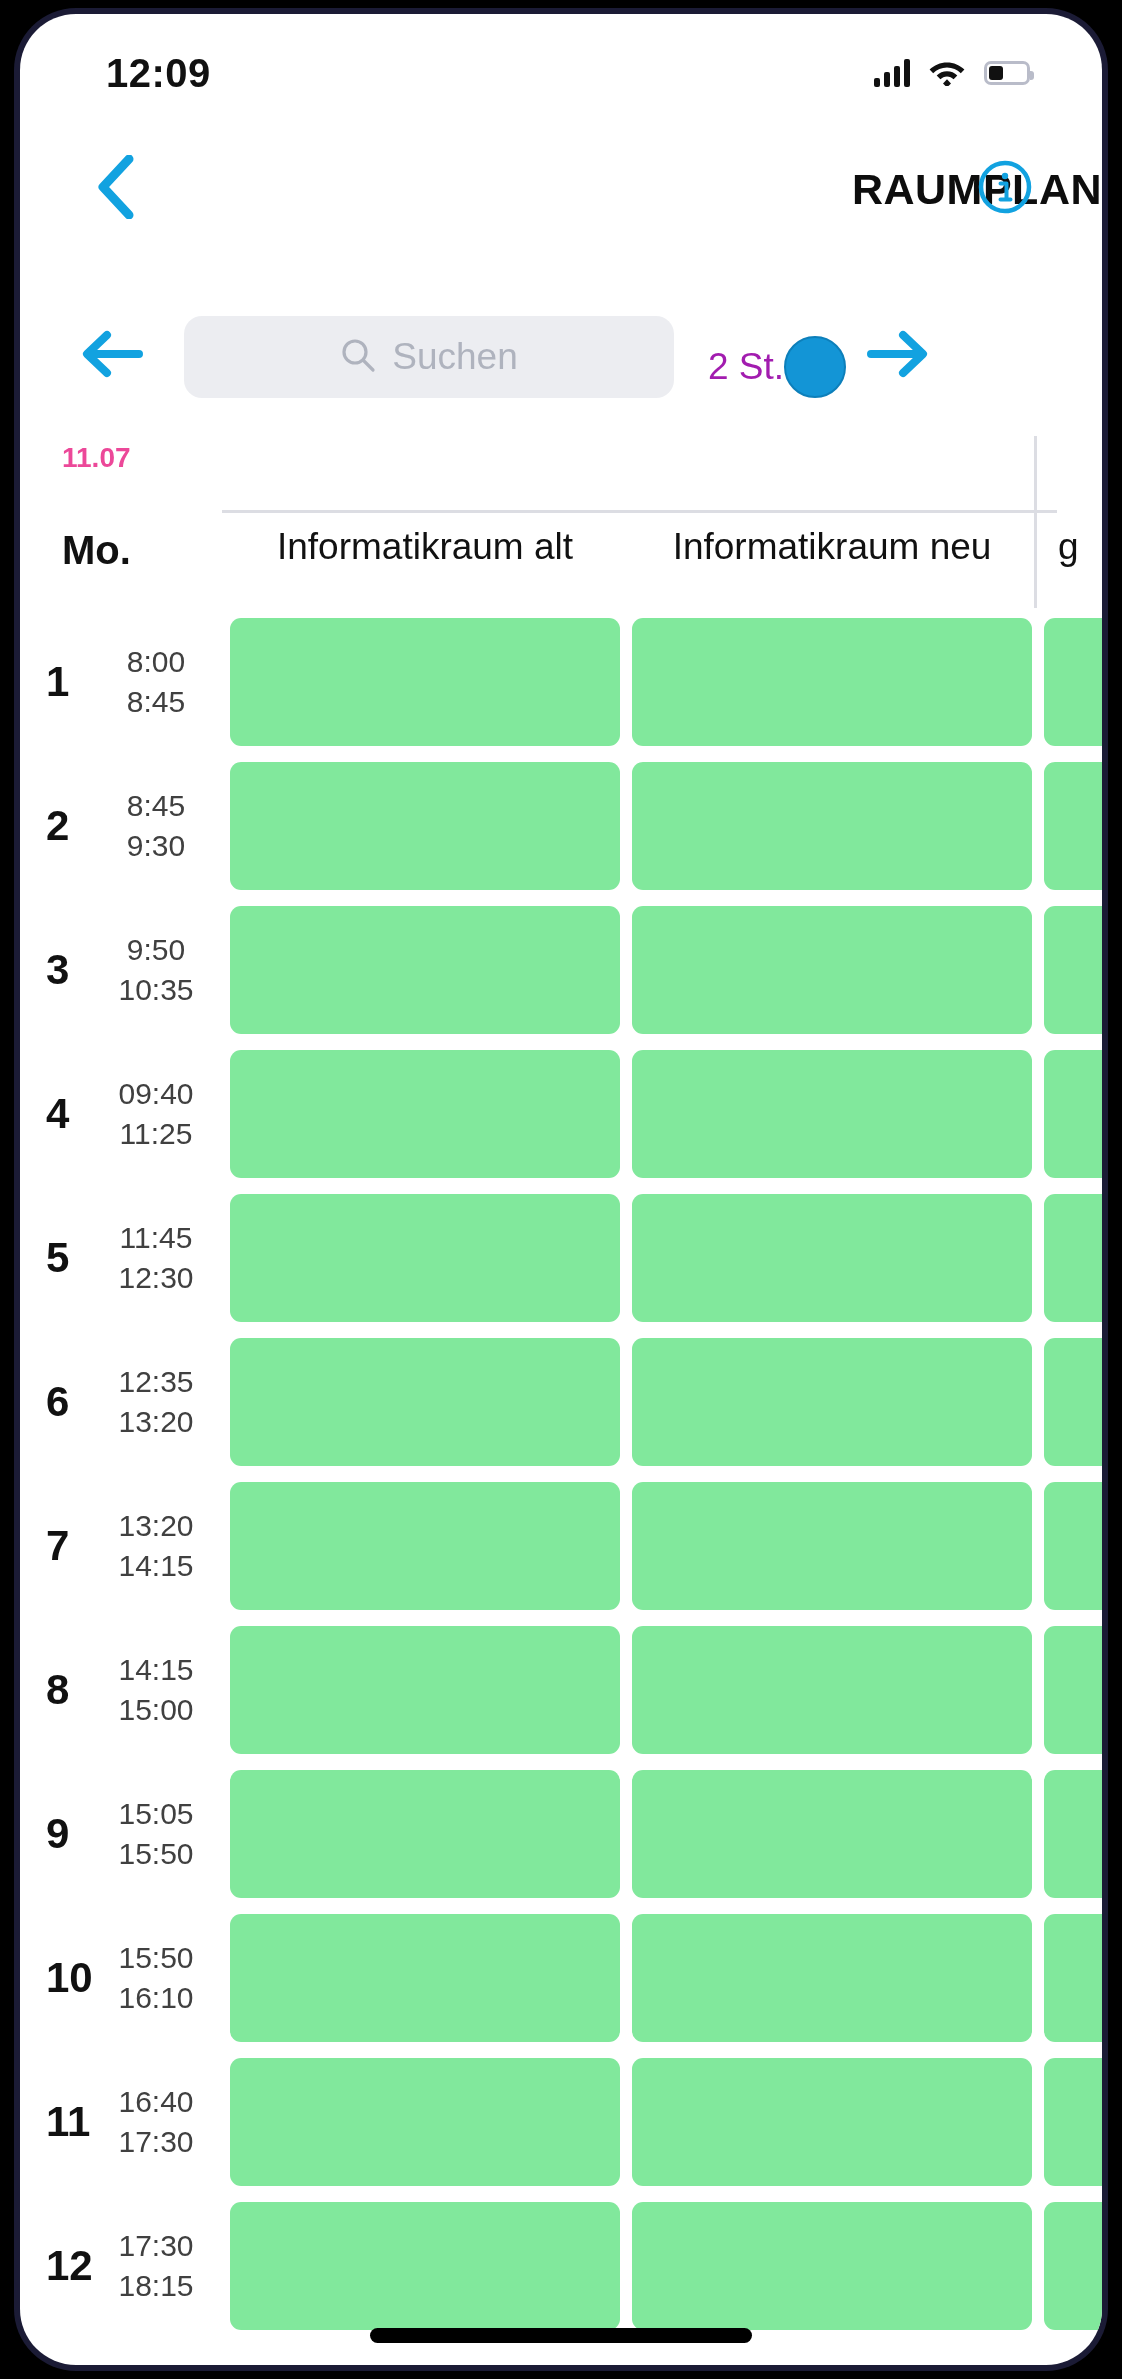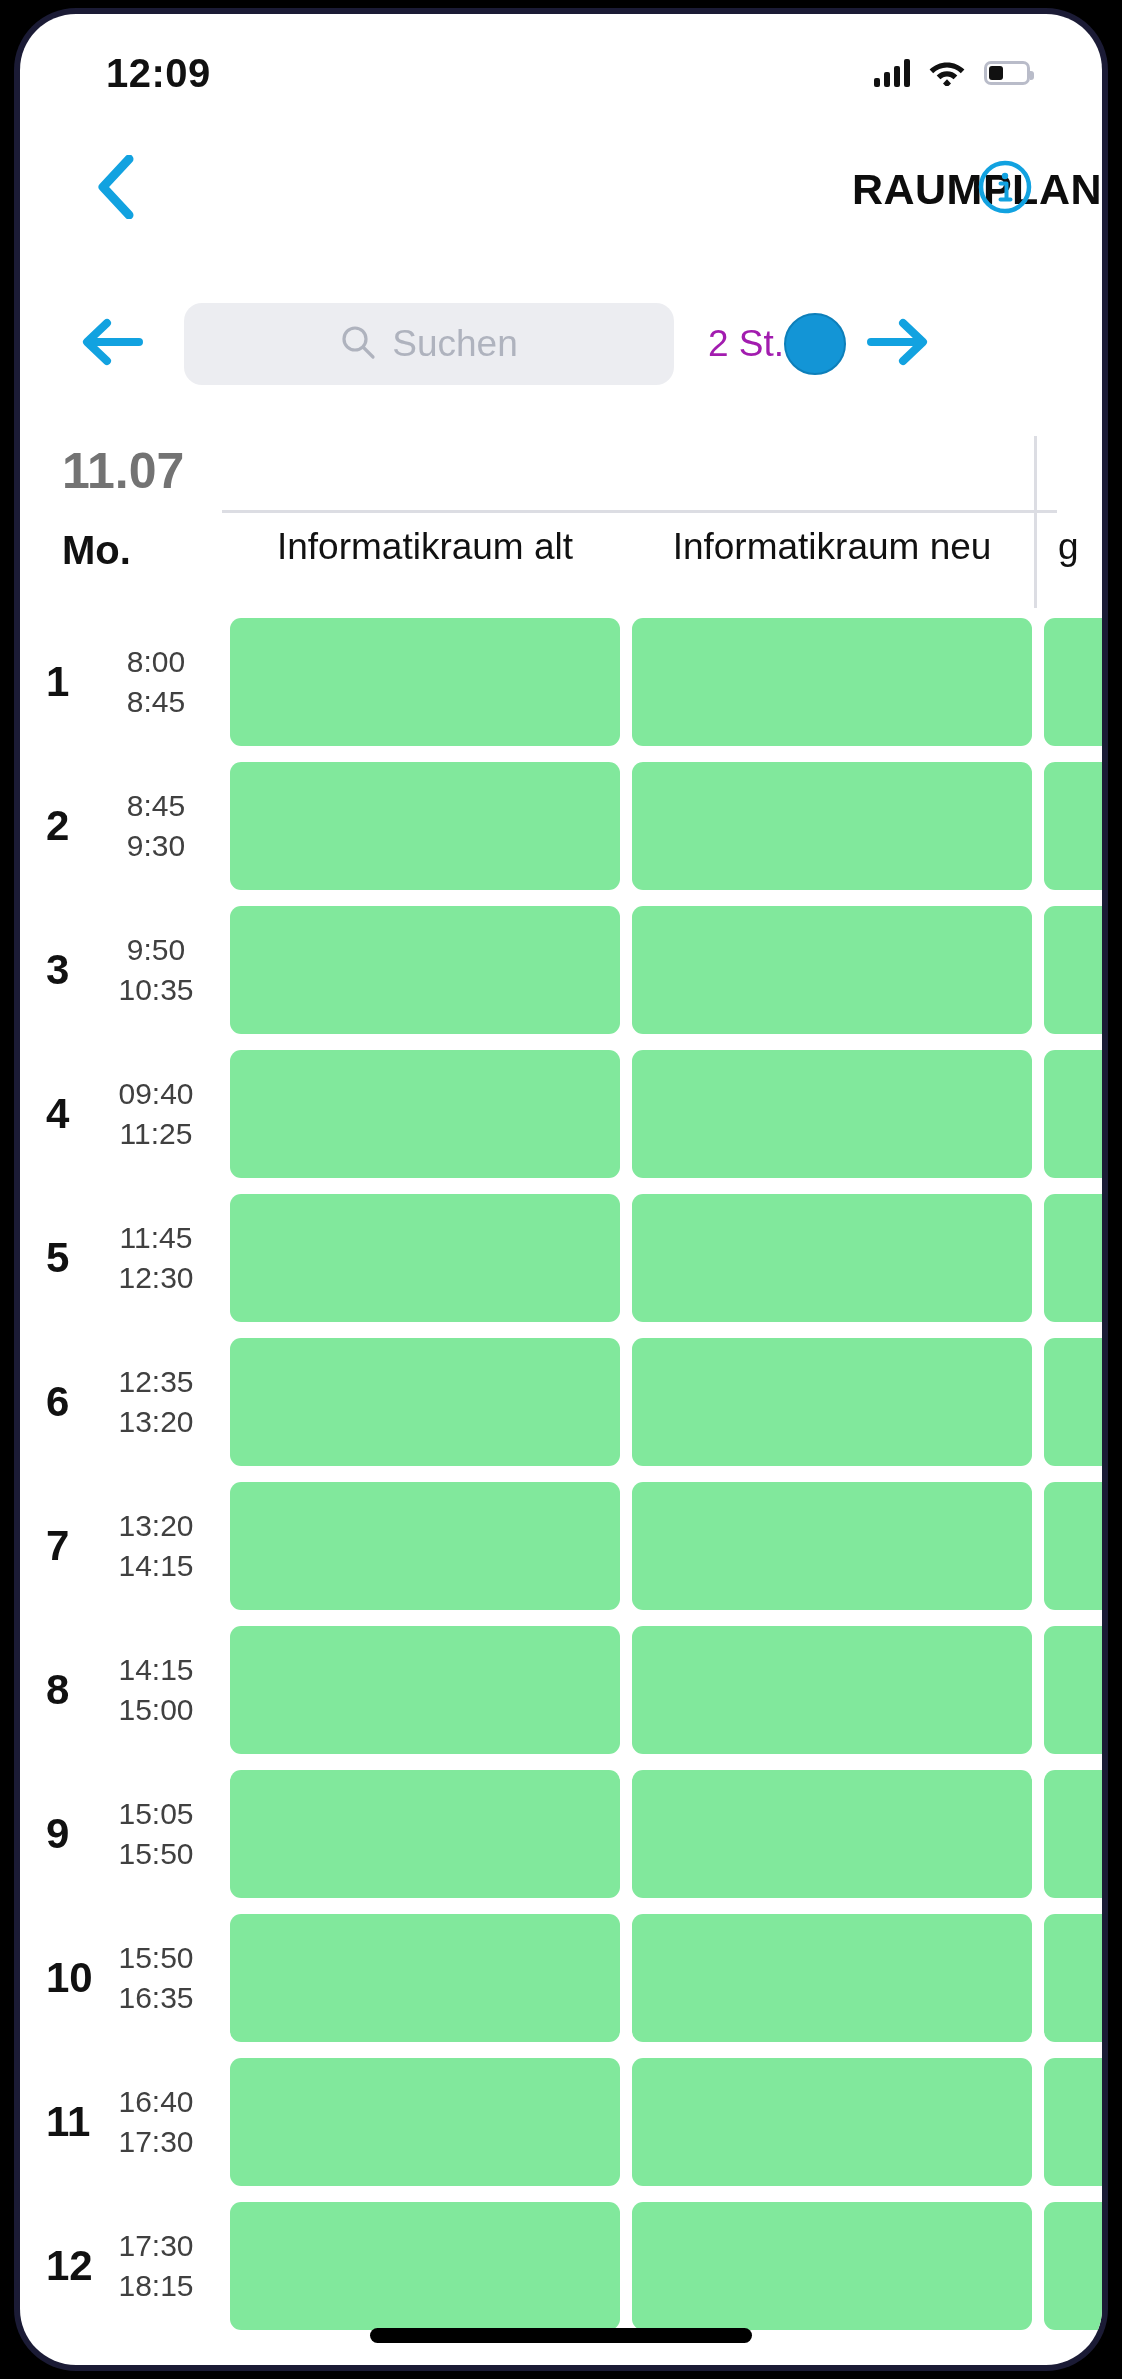--- a/index.html
+++ b/index.html
@@ -113,21 +113,21 @@
     display: flex; align-items: center; justify-content: center;
   }
 
   
   #toolbar {
     position: absolute;
     left: 0; top: 276px;
     width: 100%;
     height: 108px;
     display: flex;
-    align-items: center;
+    align-items: flex-end;
     padding: 0 40px 0 50px;
   }
   #prev-week-button, #next-week-button {
     width: 84px; height: 84px;
     display: flex; align-items: center; justify-content: center;
     flex: 0 0 auto;
   }
   #search-box {
     flex: 1 1 auto;
     margin: 0 34px 0 30px;
@@ -165,23 +165,23 @@
   
   #tt-header {
     position: absolute;
     left: 0; top: 400px;
     width: 100%;
     height: 196px;
   }
   #date-label {
     position: absolute;
     left: 42px; top: 28px;
-    font-size: 50px;
-    font-weight: bold;
-    color: #737373;
+    font-size: 28px;
+    font-weight: bold;
+    color: #ec4899;
   }
   #day-label {
     position: absolute;
     left: 42px; top: 114px;
     font-size: 40px;
     font-weight: bold;
     color: #111;
   }
   #group-header-row {
     position: absolute;
@@ -452,21 +452,21 @@
             <div>15:50</div>
           </div>
           <div class="cell" style="left: 210px; width: 390px; background: rgb(129, 232, 156);"></div>
           <div class="cell" style="left: 612px; width: 400px; background: rgb(129, 232, 156);"></div>
           <div class="cell" style="left: 1024px; width: 140px; background: rgb(129, 232, 156); border-radius: 11px 0px 0px 11px;"></div>
         </div>
         <div class="period-row">
           <div class="period-num">10</div>
           <div class="period-times">
             <div>15:50</div>
-            <div>16:35</div>
+            <div>16:10</div>
           </div>
           <div class="cell" style="left: 210px; width: 390px; background: rgb(129, 232, 156);"></div>
           <div class="cell" style="left: 612px; width: 400px; background: rgb(129, 232, 156);"></div>
           <div class="cell" style="left: 1024px; width: 140px; background: rgb(129, 232, 156); border-radius: 11px 0px 0px 11px;"></div>
         </div>
         <div class="period-row">
           <div class="period-num">11</div>
           <div class="period-times">
             <div>16:40</div>
             <div>17:30</div>

